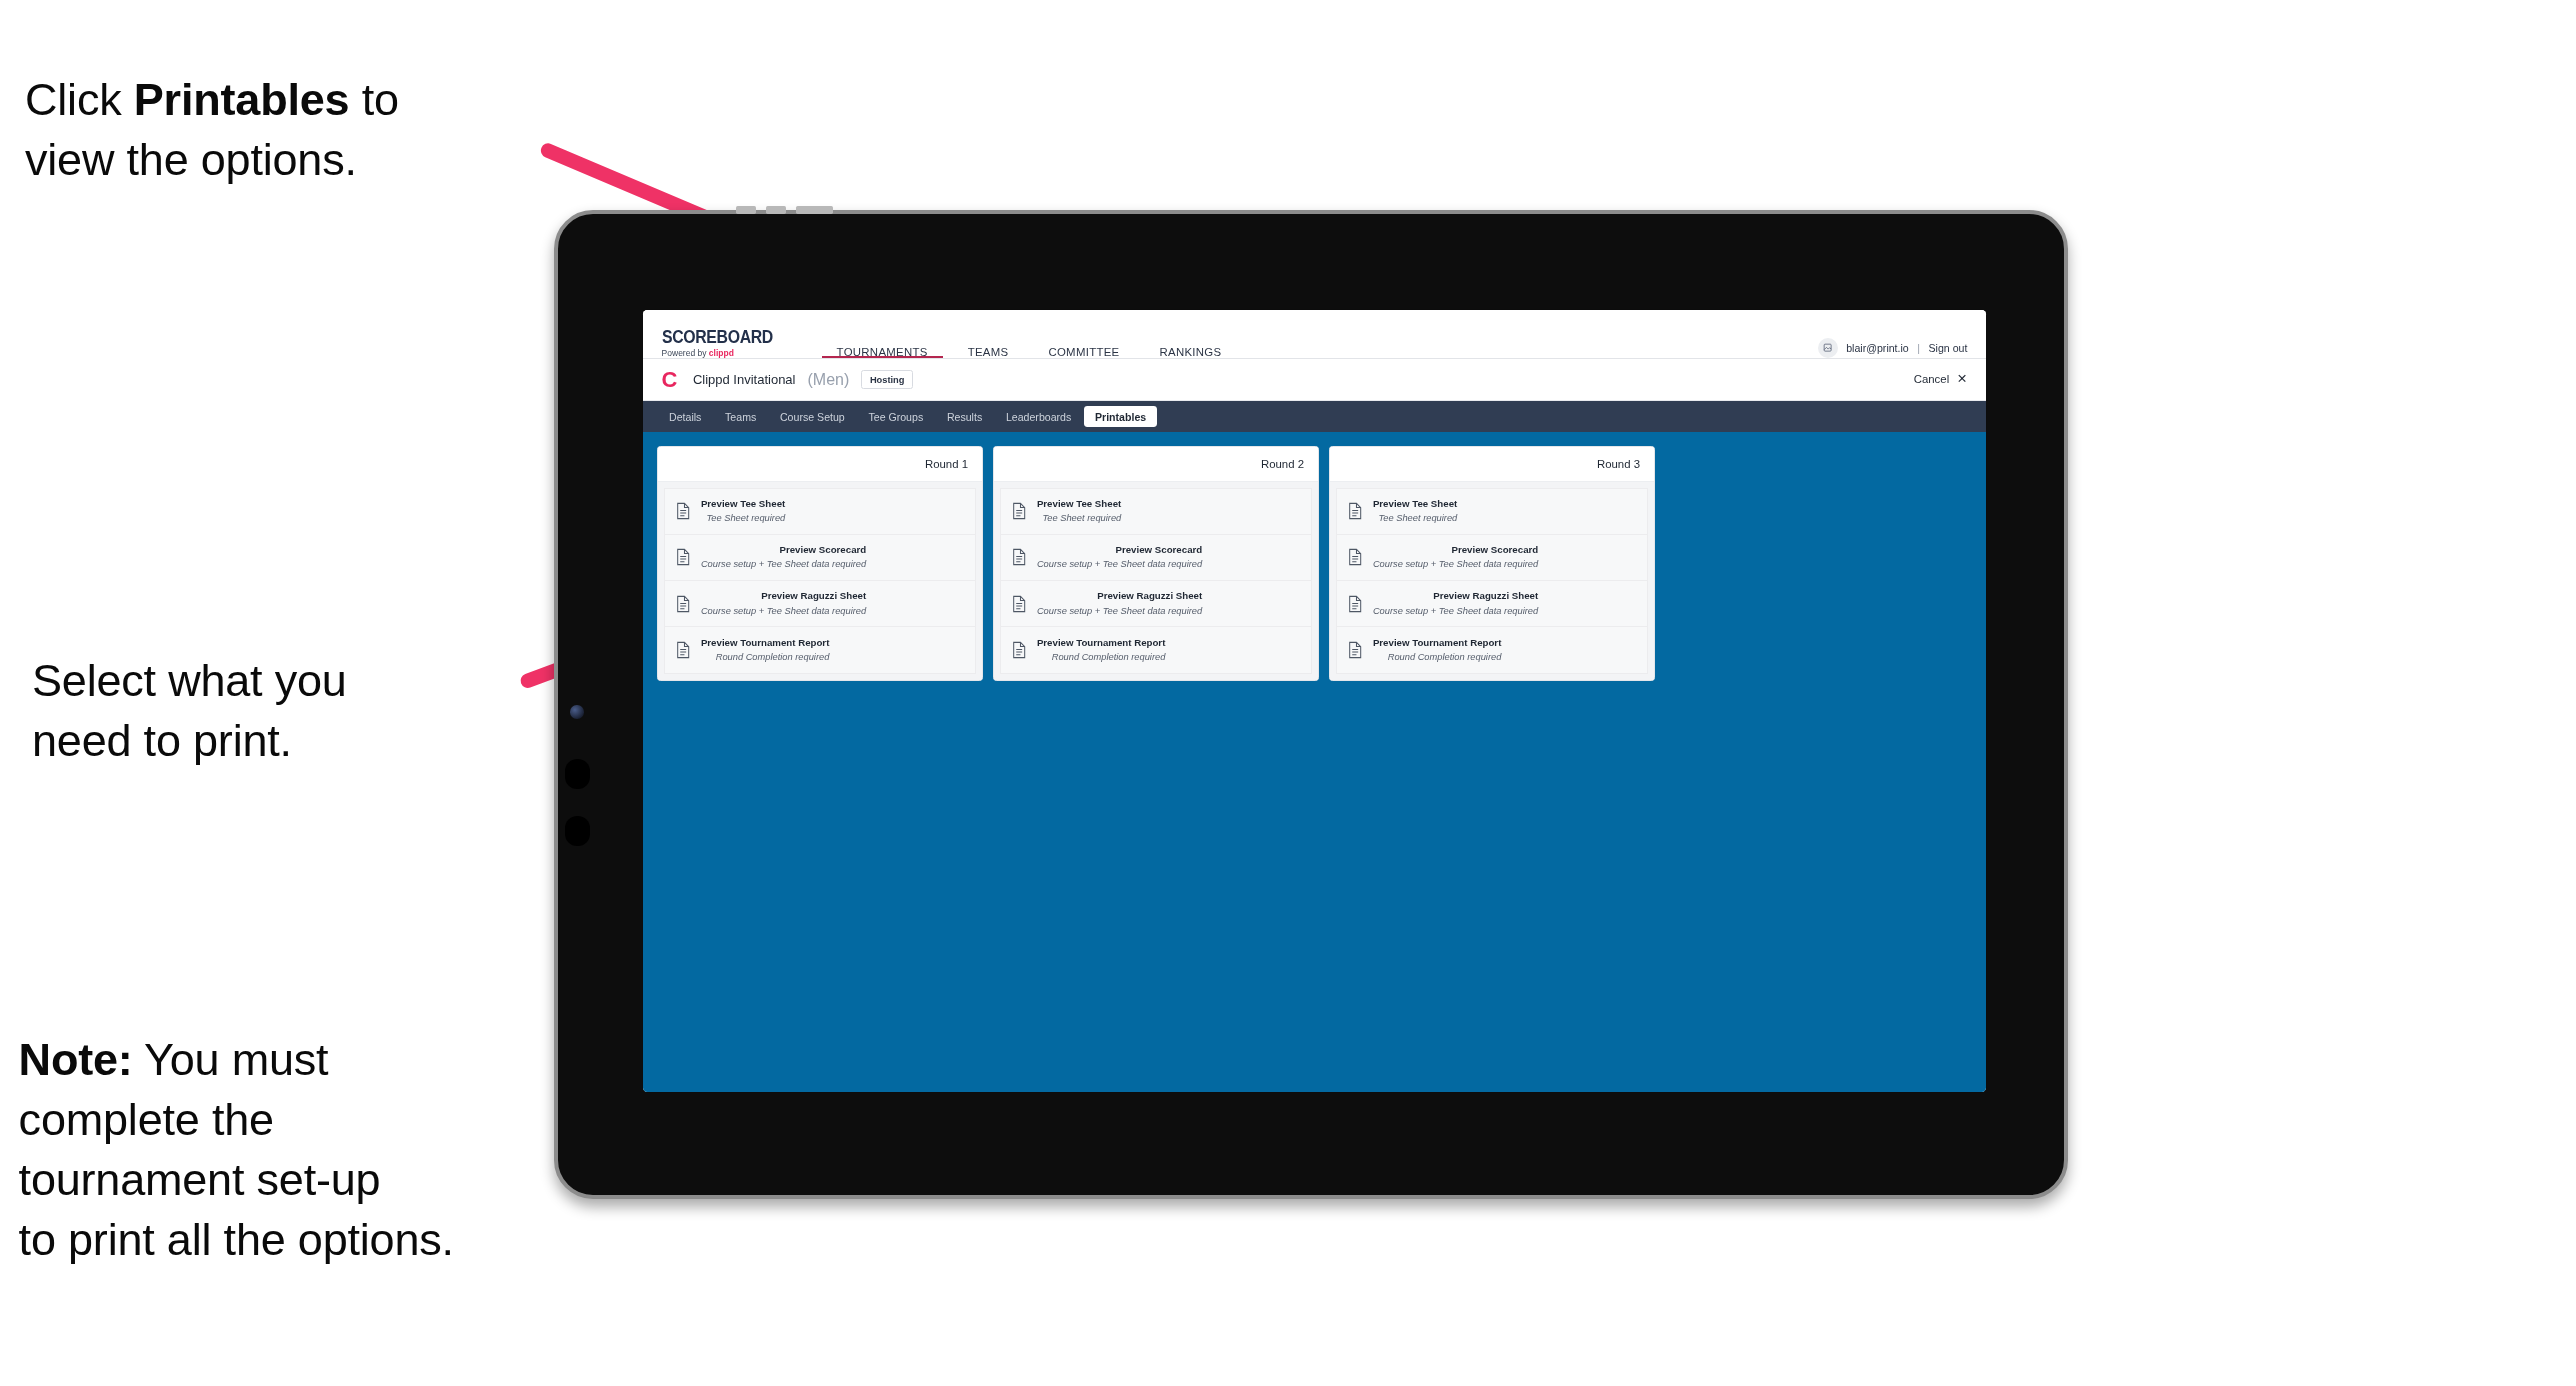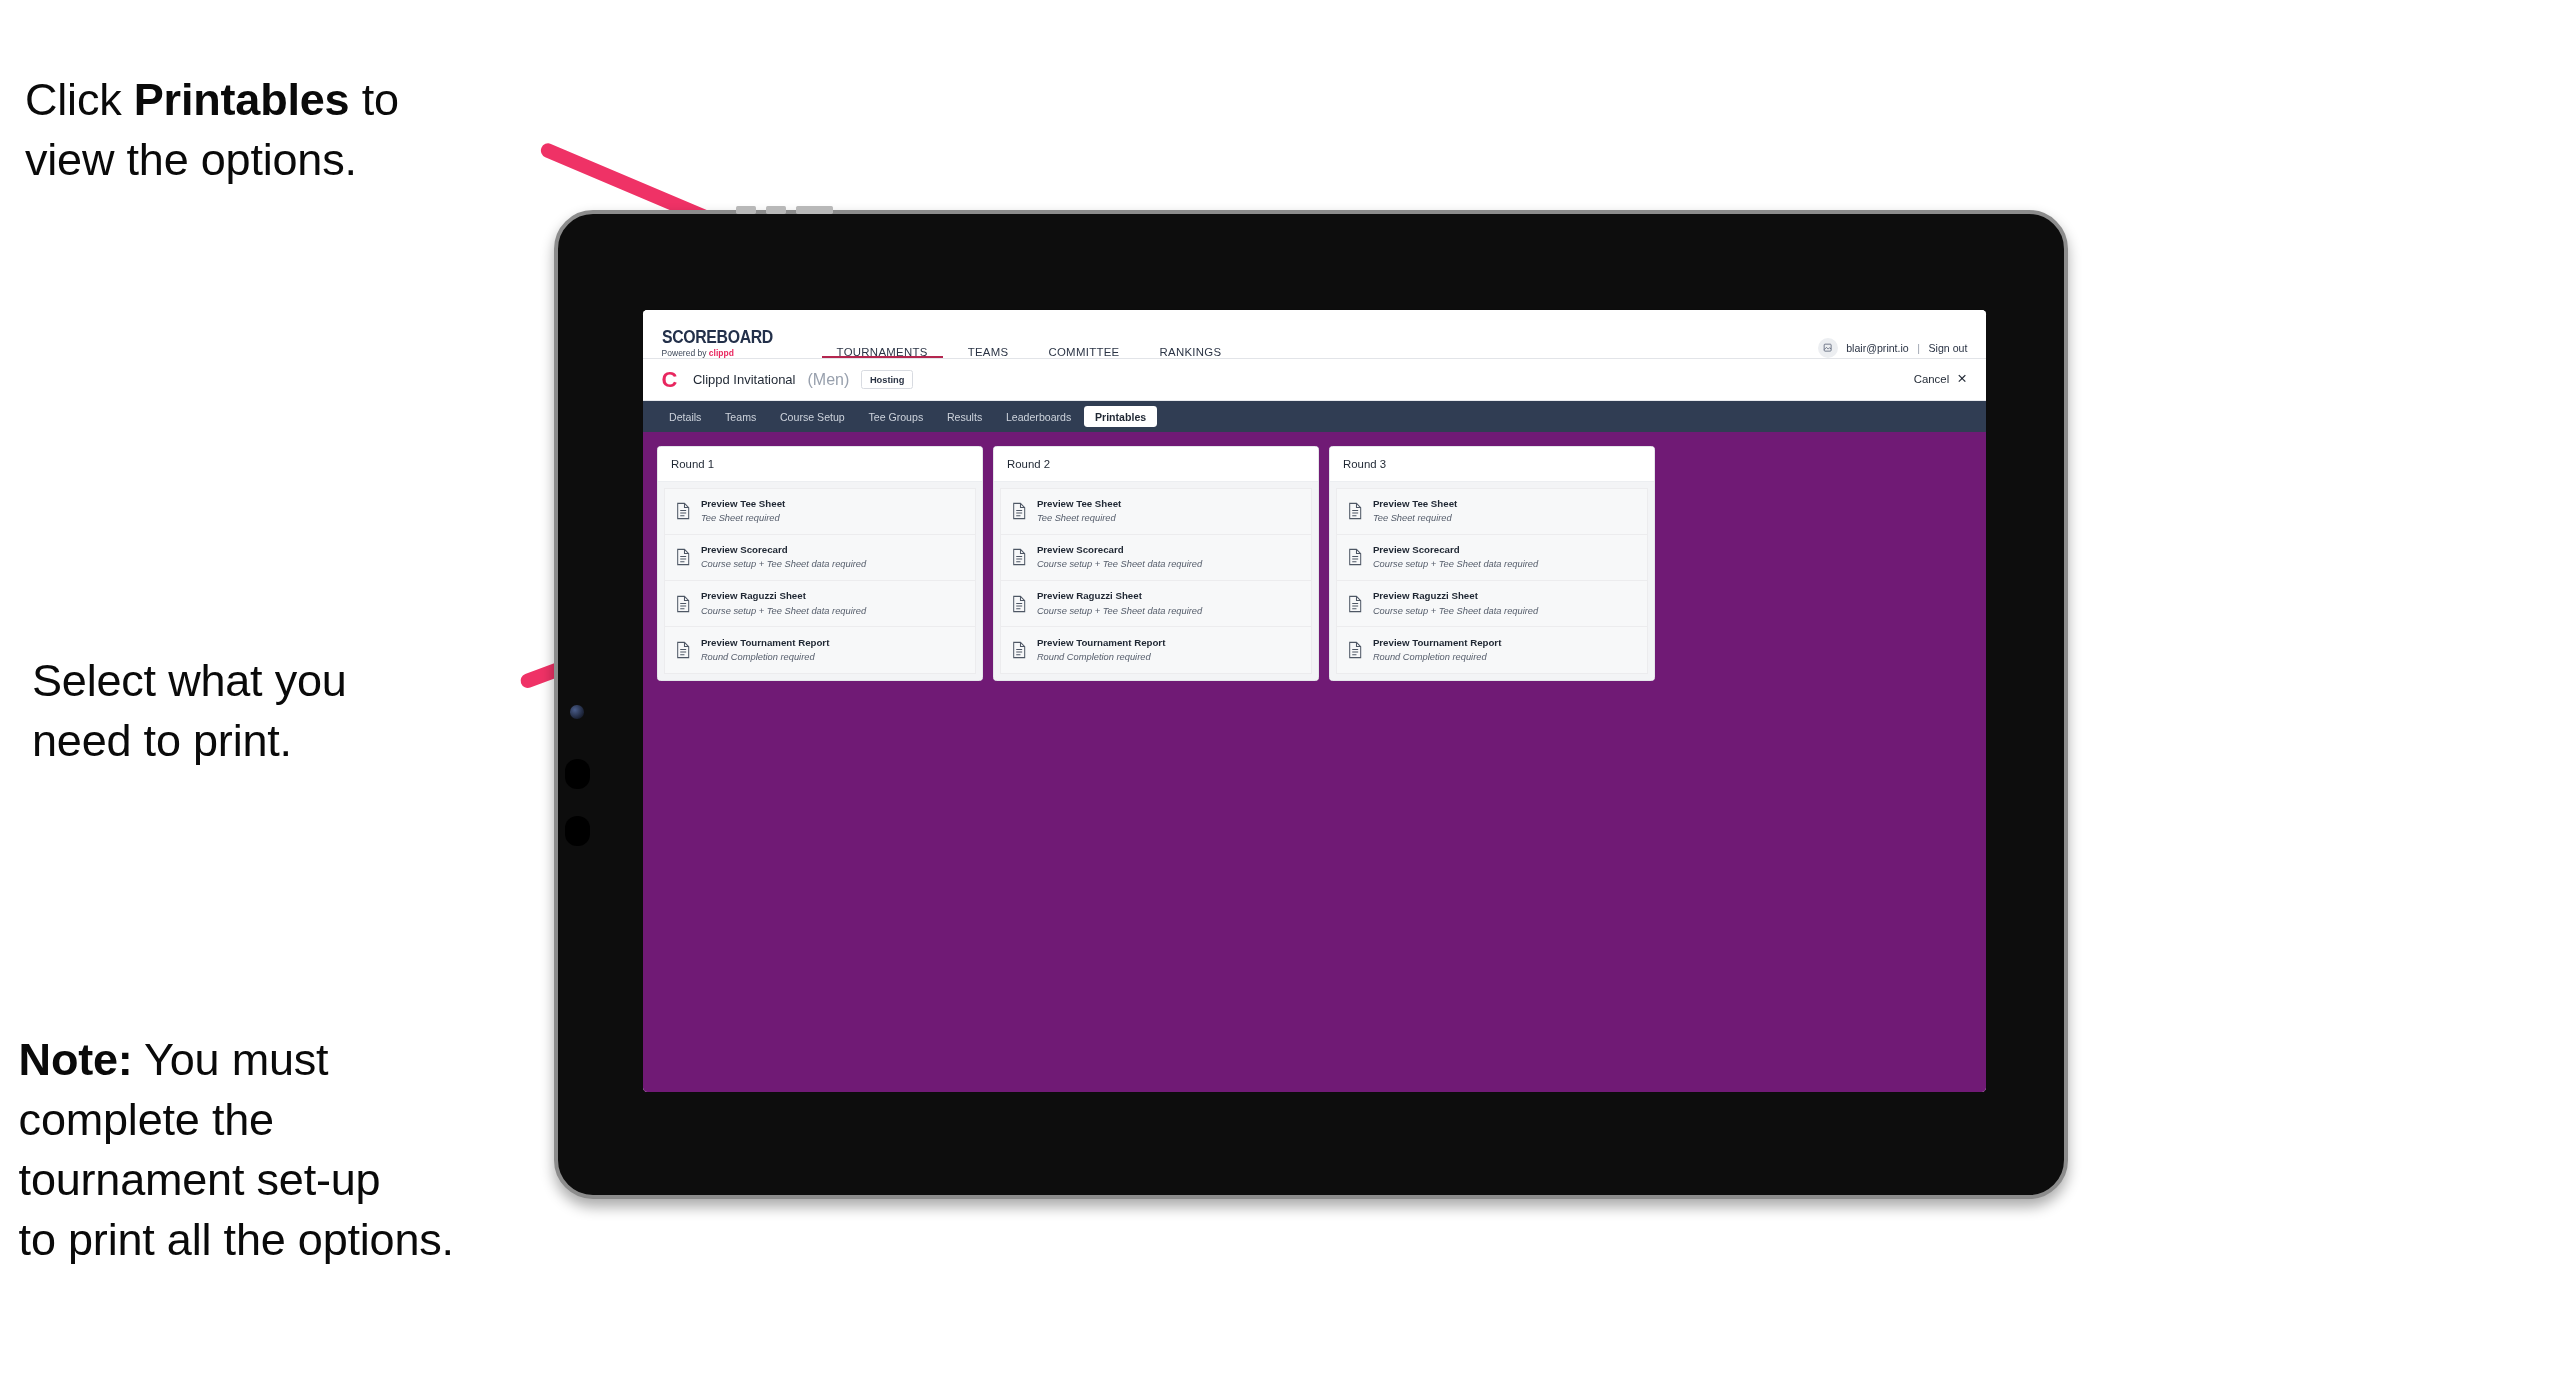--- a/index.html
+++ b/index.html
@@ -191,21 +191,21 @@
     cursor: pointer;
     white-space: nowrap;
   }
   .subtab.active {
     background: #ffffff;
     color: #1f2733;
     font-weight: bold;
   }
 
   
-  .appbody { background: #701a75; height: 100%; padding: 13.5px 13.5px 0 13.5px; }
+  .appbody { background: #0369a1; height: 100%; padding: 13.5px 13.5px 0 13.5px; text-align: right; }
   .rounds { display: flex; gap: 10px; align-items: flex-start; }
   .round-card {
     width: 326px;
     background: #ffffff;
     border: 0.8px solid #e4e6ea;
     border-radius: 3.4px;
     overflow: hidden;
   }
   .round-header {
     padding: 11px 13.5px;

